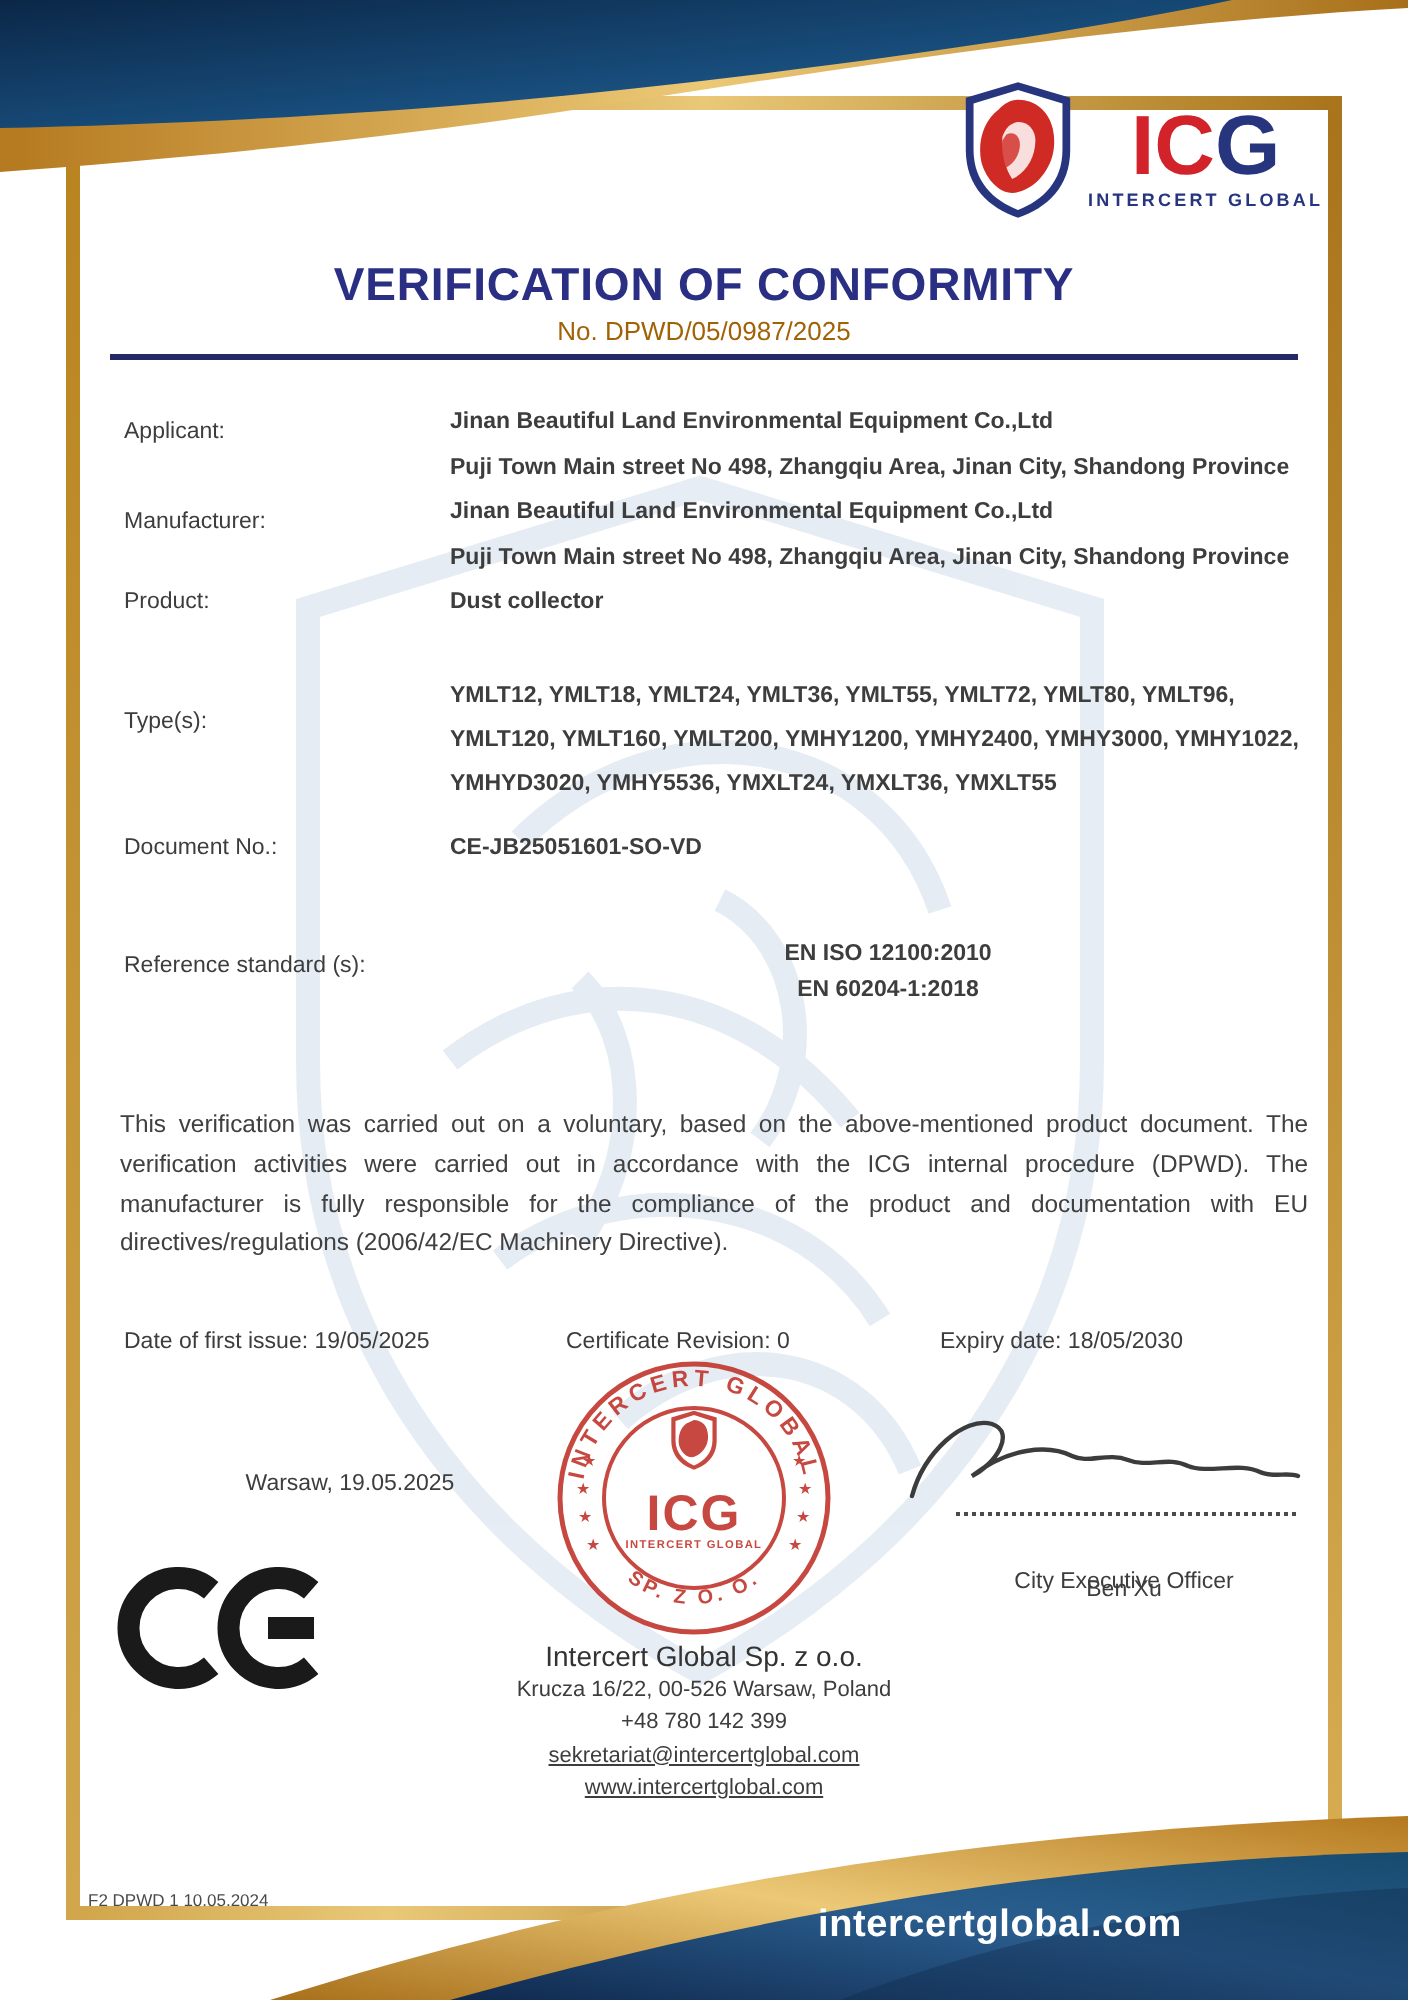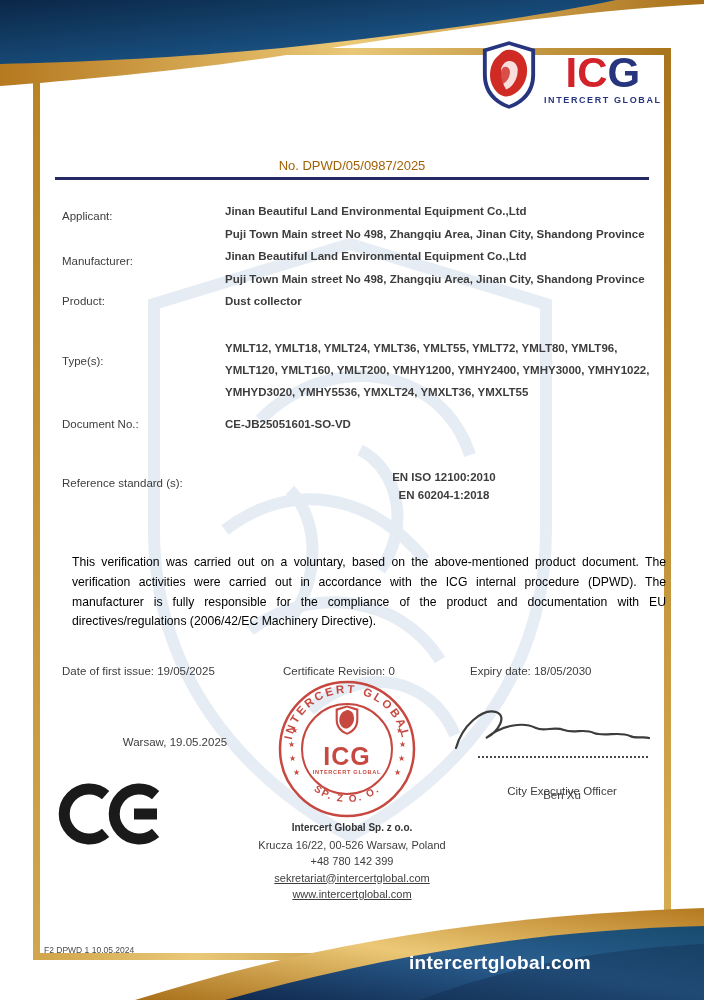--- a/index.html
+++ b/index.html
@@ -31,36 +31,36 @@
   .title{top:129px;left:0;width:704px;text-align:center;font-size:23px;font-weight:bold;
          color:#2b2f84;letter-spacing:0.4px;z-index:3;}
   .certno{top:158px;left:0;width:704px;text-align:center;font-size:13px;color:#a16207;z-index:3;}
   .rule{top:177px;left:55px;width:594px;height:3px;background:#252a66;z-index:3;}
   
   .flabel{left:62px;width:160px;font-size:11.5px;z-index:3;}
   .fvalue{left:225px;width:438px;font-size:11.5px;z-index:3;font-weight:bold;}
   .lh23{line-height:23px;}
   .lh22{line-height:22px;}
   .lh17{line-height:17.5px;text-align:center;}
-  .statement{top:553px;left:72px;width:594px;font-size:12.2px;line-height:19.8px;
-             text-align:justify;color:#000000;z-index:3;}
+  .statement{top:553px;left:60px;width:594px;font-size:12.2px;line-height:19.8px;
+             text-align:justify;color:#404040;z-index:3;}
   .dates span{position:absolute;top:665px;font-size:11.5px;white-space:nowrap;z-index:3;}
   .d1{left:62px;} .d2{left:283px;} .d3{left:470px;}
   
   .stamp{left:277px;top:679px;width:140px;height:140px;z-index:4;opacity:0.93;}
   .place{left:95px;top:736px;width:160px;text-align:center;font-size:11.5px;z-index:3;}
   
   .sig-svg{left:452px;top:700px;width:200px;height:56px;z-index:3;}
   .sig-dots{left:478px;top:742px;width:170px;height:14px;border-bottom:2px dotted #4a4a4a;z-index:3;}
   .sig-name{left:472px;top:768px;width:180px;text-align:center;font-size:11.5px;z-index:3;margin-top:21px;}
   .sig-title{left:452px;top:785px;width:220px;text-align:center;font-size:11.5px;z-index:3;}
   .ce{left:58px;top:783px;width:104px;height:62px;z-index:3;}
   
   .footer{left:177px;top:820px;width:350px;text-align:center;font-size:11px;line-height:16.5px;z-index:3;}
-  .footer .company{font-weight:bold;font-size:10px;color:#333;}
+  .footer .company{font-weight:normal;font-size:14px;color:#333;}
   .footer a{color:#3d3d3d;text-decoration:underline;}
   .doccode{left:44px;top:945px;font-size:8.5px;color:#4a4a4a;z-index:3;}
   .banner{left:400px;top:952px;width:200px;text-align:center;color:#ffffff;
           font-size:19px;font-weight:bold;letter-spacing:0.3px;z-index:3;}
 </style>
 </head>
 <body>
 
 <div class="page">
 
@@ -120,20 +120,21 @@
       <path d="M30 10 C39 10 46 16 48 25 C50 34 48 43 42 50 C37 56 30 59 25 58 C19 57 13 50 11 42 C9 32 12 21 20 15 C23 12 26 10 30 10 Z" fill="#cf2a24"></path>
       <path d="M28 22 C34 20 39 25 39 31 C39 40 34 48 27 51 C23 45 21 36 22 29 C23 26 25 23 28 22 Z" fill="#ffffff" opacity="0.85"></path>
       <path d="M24 28 C28 26 31 29 31 33 C31 38 28 43 24 45 C22 41 21 35 22 31 Z" fill="#cf2a24" opacity="0.8"></path>
     </svg>
     <div class="logo-text">
       <div class="logo-acronym"><span class="red">IC</span><span class="blue">G</span></div>
       <div class="logo-sub">INTERCERT GLOBAL</div>
     </div>
   </div>
 
+  <div class="abs title">VERIFICATION OF CONFORMITY</div>
   <div class="abs certno">No. DPWD/05/0987/2025</div>
   <div class="abs rule"></div>
 
   <div class="abs flabel" style="top:210px">Applicant:</div>
   <div class="abs fvalue lh23" style="top:200px">
     <div>Jinan Beautiful Land Environmental Equipment Co.,Ltd</div>
     <div>Puji Town Main street No 498, Zhangqiu Area, Jinan City, Shandong Province</div>
   </div>
 
   <div class="abs flabel" style="top:255px">Manufacturer:</div>

